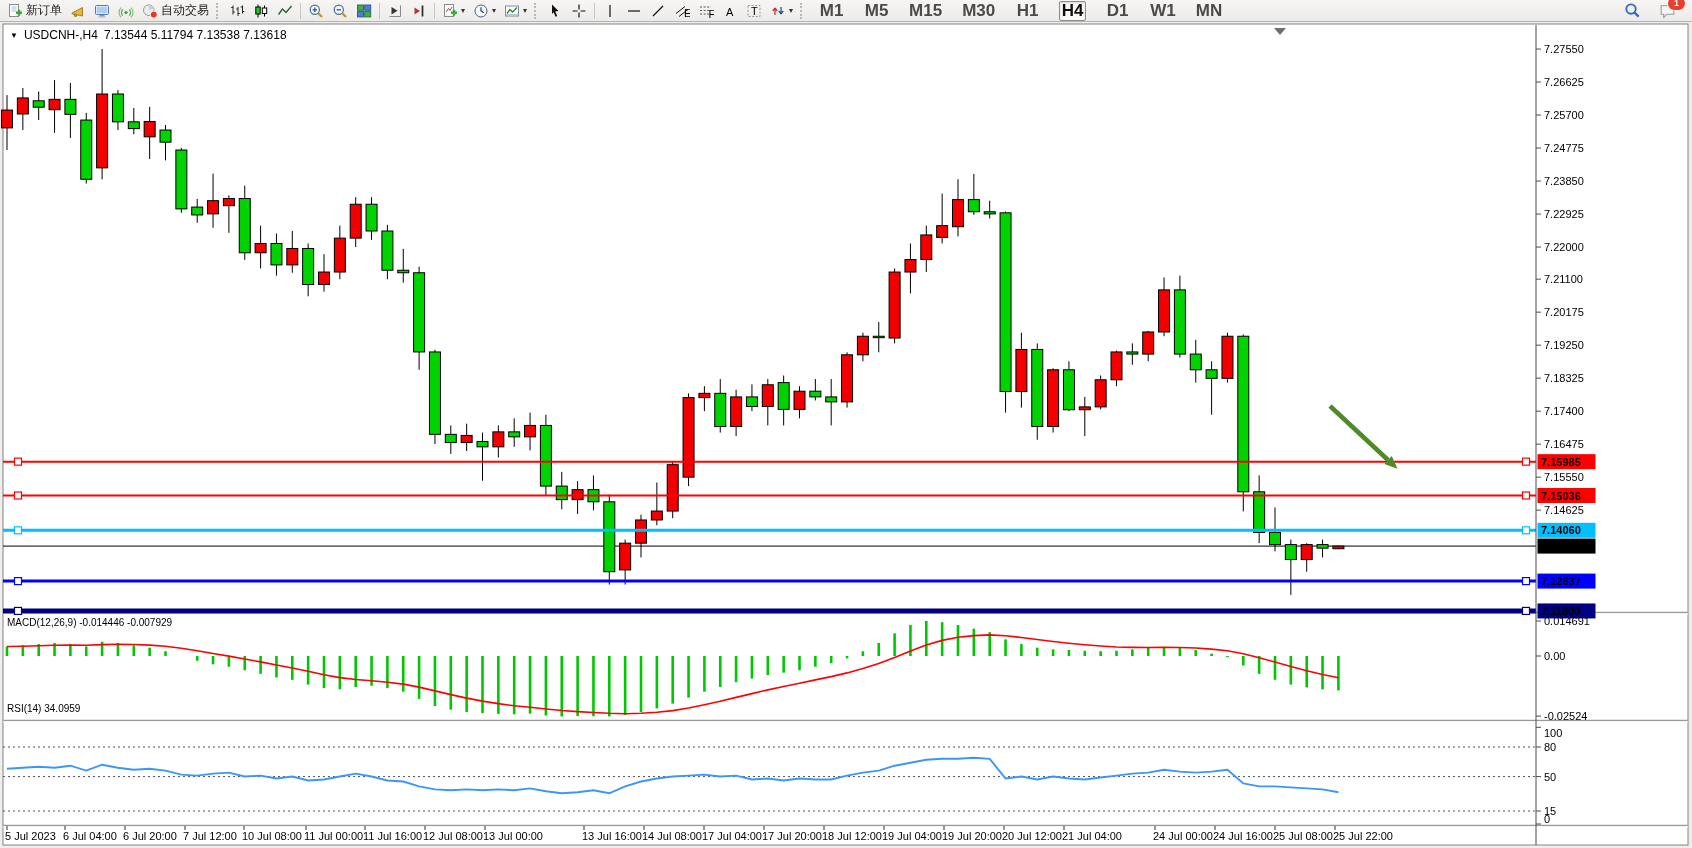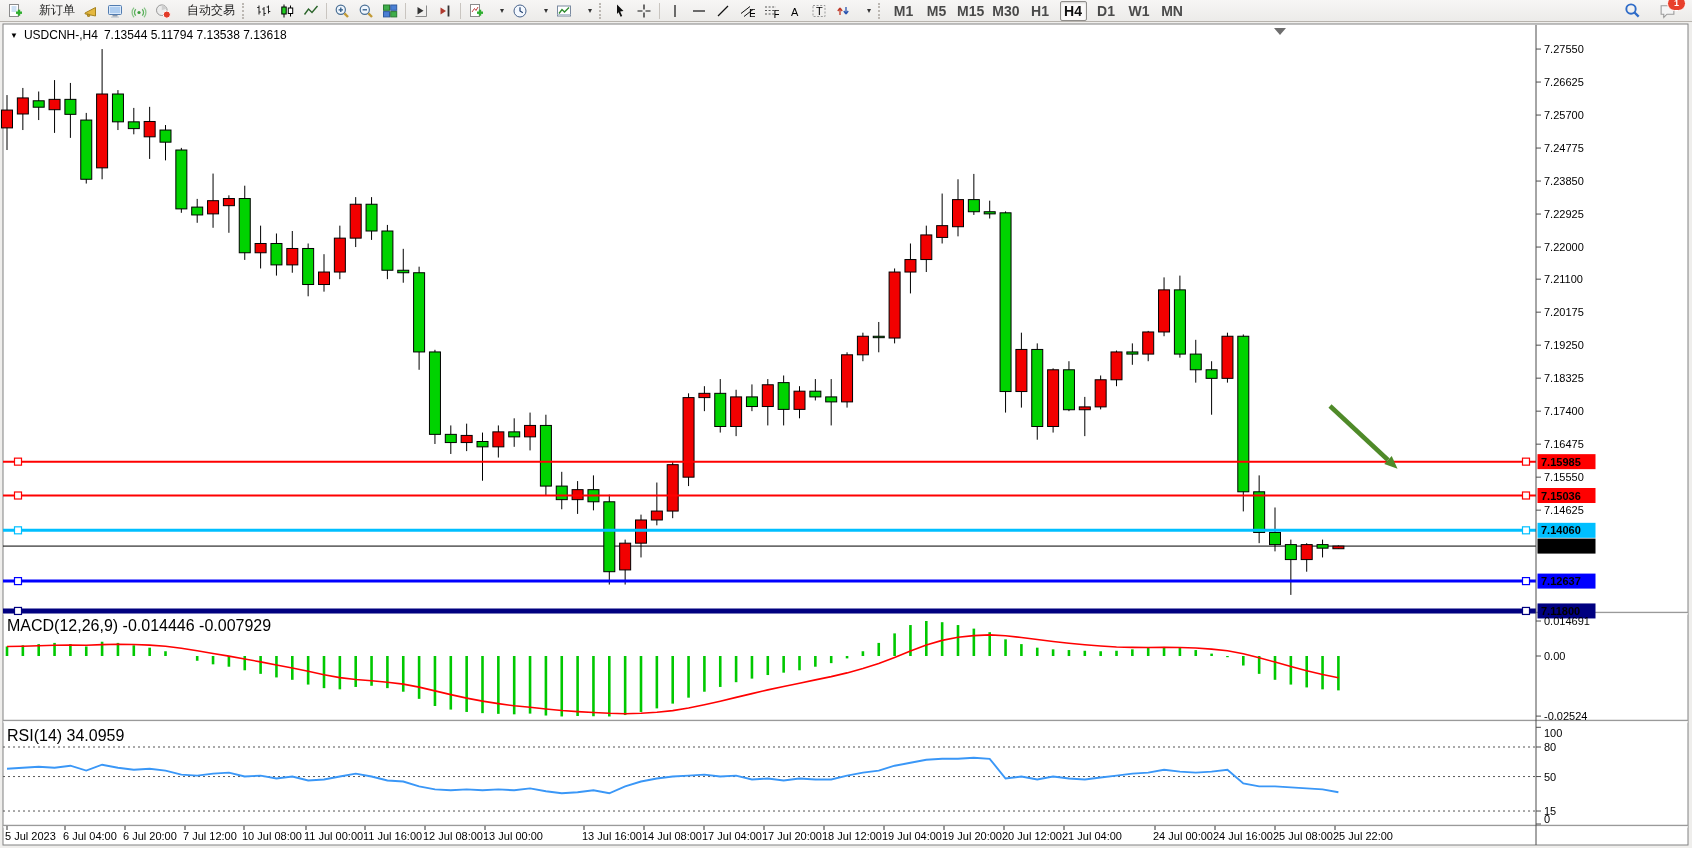--- a/index.html
+++ b/index.html
@@ -12,46 +12,46 @@
   
   .toolbar{
     position:absolute;top:0;left:0;width:1692px;height:22px;
     background:linear-gradient(#f7f6f5,#ecebe9);
     border-bottom:1px solid #b7b3ad;
     display:flex;align-items:center;padding-left:3px;box-sizing:border-box;
     z-index:5;white-space:nowrap;
   }
   .tb-btn{
     height:20px;display:inline-flex;align-items:center;justify-content:center;
-    gap:16px;padding:0 3px;border:1px solid transparent;border-radius:2px;
+    gap:3px;padding:0 3px;border:1px solid transparent;border-radius:2px;
     font-size:12px;color:#222;flex:0 0 auto;
   }
   .tb-btn svg{display:block}
   .caret{font-size:8px;color:#333;line-height:1}
   .sep{width:1px;height:16px;background:#c9c5c0;margin:0 3px;flex:0 0 auto}
   .grip{width:3px;height:16px;border-left:2px dotted #bcb8b3;margin:0 4px 0 3px;flex:0 0 auto}
   .tf-btn{
     height:18px;min-width:25px;display:inline-flex;align-items:center;justify-content:center;
-    font-size:14px;font-weight:bold;color:#4a4a4a;border:1px solid transparent;border-radius:2px;margin:0 3px;
+    font-size:17px;font-weight:bold;color:#4a4a4a;border:1px solid transparent;border-radius:2px;margin:0 9px;
   }
   .tf-btn.active{background:#fbfaf9;border:1px solid #8f8d8a;box-shadow:inset 0 1px 2px rgba(0,0,0,.15);color:#111}
   .tb-right{margin-left:auto;display:inline-flex;align-items:center;margin-right:12px;gap:10px}
   .chat-wrap{position:relative}
   .notif-badge{
     position:absolute;top:-5px;right:-7px;min-width:13px;height:13px;border-radius:8px;
     background:#e8402c;color:#fff;font-size:9px;font-weight:bold;
     display:flex;align-items:center;justify-content:center;padding:0 2px;
     border:1px solid #fff;
   }
   
-  .overlay-label{position:absolute;z-index:3;font-size:16px;color:#000;pointer-events:none}
+  .overlay-label{position:absolute;z-index:3;font-size:10px;color:#000;pointer-events:none}
   .chart-title{top:28px;left:10px;font-size:12px;display:flex;align-items:center;gap:6px}
   .chart-title .tri{font-size:8px;position:relative;top:0px}
   .macd-label{top:617px;left:7px}
-  .rsi-label{top:727px;left:7px}
+  .rsi-label{top:703px;left:7px}
   svg text{font-family:"Liberation Sans",sans-serif;font-size:11px;fill:#000}
 </style>
 </head>
 <body>
 
 <div class="toolbar">
   <div class="tb-btn text">
     <span>
       <svg width="16" height="16" viewBox="0 0 16 16">
           <rect x="2.5" y="1.5" width="9" height="12" fill="#fff" stroke="#8b8b8b"></rect>

